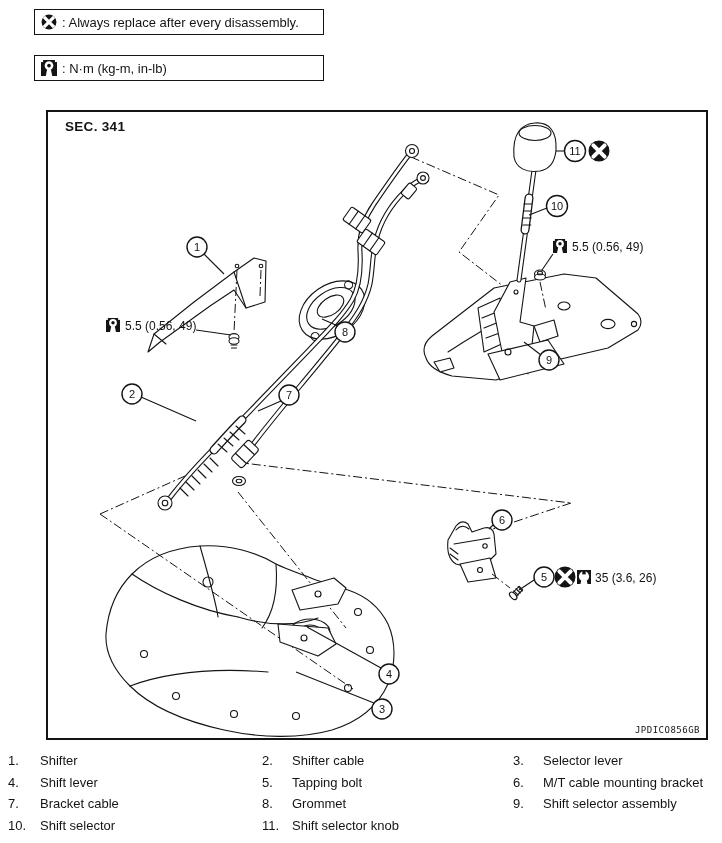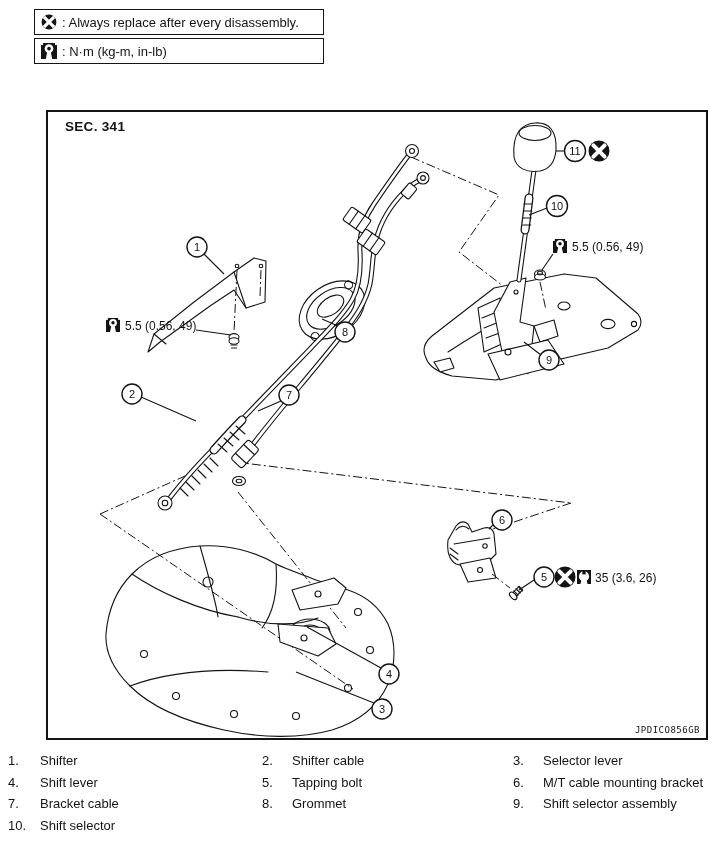--- a/index.html
+++ b/index.html
@@ -2,21 +2,21 @@
 <html><head>
 <meta charset="utf-8">
 <style>
   html,body{margin:0;padding:0;background:#fff;}
   body{width:722px;height:843px;font-family:"Liberation Sans",sans-serif;color:#141414;}
   .page{position:relative;width:722px;height:843px;background:#fff;overflow:hidden;}
 
   
   .legend{position:absolute;left:34px;top:9px;}
   .legend-box{box-sizing:border-box;width:290px;height:26px;border:1.6px solid #141414;
-      display:flex;align-items:center;padding:0 6px;margin-bottom:3px;font-size:13px;background:#fff;}
+      display:flex;align-items:center;padding:0 6px;margin-bottom:20px;font-size:13px;background:#fff;}
   .legend-icon{display:inline-flex;margin-right:5px;flex:0 0 auto;}
   .legend-text{white-space:nowrap;}
 
   
   .frame{position:absolute;left:46px;top:110px;width:662px;height:630px;
       border:2px solid #141414;box-sizing:border-box;background:#fff;}
   .sec-label{position:absolute;left:17px;top:7px;font-size:13.5px;font-weight:bold;letter-spacing:.3px;}
   .fig-code{position:absolute;right:6px;bottom:3px;font-family:"DejaVu Sans Mono",monospace;
       font-size:9px;letter-spacing:.5px;}
   .art{position:absolute;left:0;top:0;width:658px;height:626px;}
@@ -360,20 +360,24 @@
         <span class="pname">Shifter cable</span>
         </div>
       <div class="prow">
         <span class="pnum">5.</span>
         <span class="pname">Tapping bolt</span>
         </div>
       <div class="prow">
         <span class="pnum">8.</span>
         <span class="pname">Grommet</span>
         </div>
+      <div class="prow">
+        <span class="pnum">11.</span>
+        <span class="pname">Shift selector knob</span>
+        </div>
     </div>
     <div class="pcol pcol-3">
       <div class="prow">
         <span class="pnum">3.</span>
         <span class="pname">Selector lever</span>
         </div>
       <div class="prow">
         <span class="pnum">6.</span>
         <span class="pname">M/T cable mounting bracket</span>
         </div>

